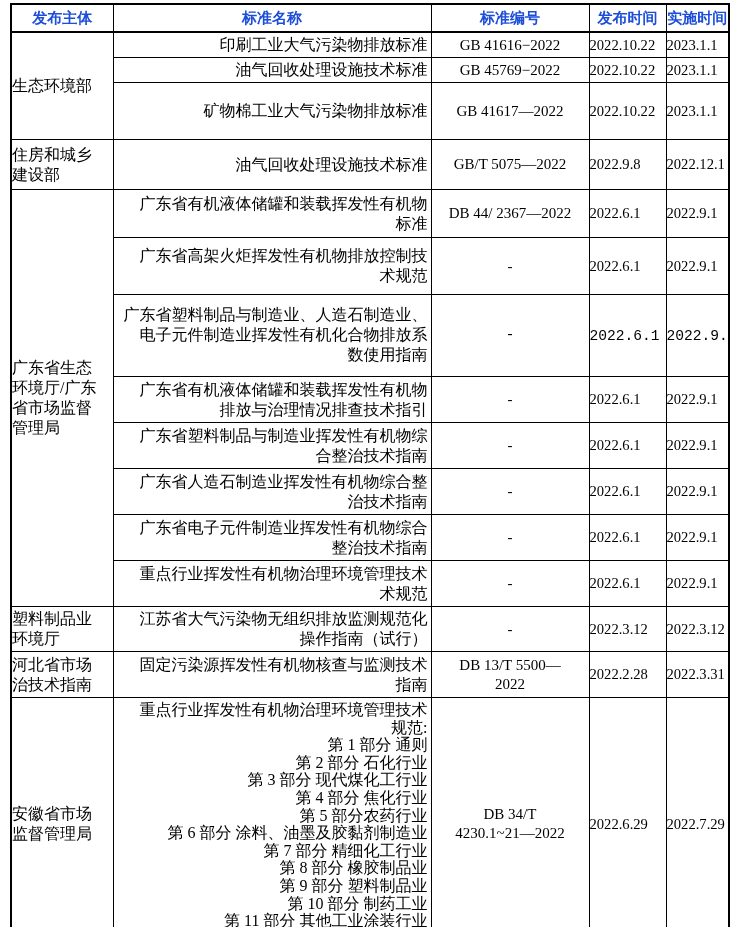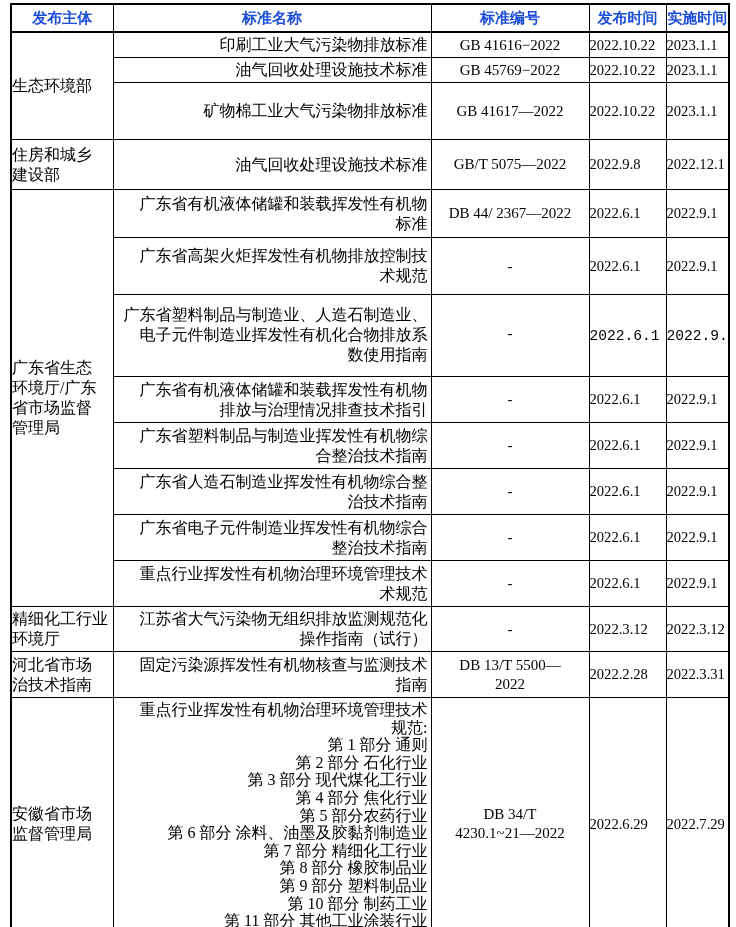--- a/index.html
+++ b/index.html
@@ -168,21 +168,21 @@
   </tr>
   <tr class="rh46">
     <td class="name">重点行业挥发性有机物治理环境管理技术
 术规范</td>
     <td class="code">-</td>
     <td class="date">2022.6.1</td>
     <td class="date">2022.9.1</td>
   </tr>
 
   <tr class="rh45">
-    <td class="pub">精细化工行业
+    <td class="pub">塑料制品业
 环境厅</td>
     <td class="name">江苏省大气污染物无组织排放监测规范化
 操作指南（试行）</td>
     <td class="code">-</td>
     <td class="date">2022.3.12</td>
     <td class="date">2022.3.12</td>
   </tr>
 
   <tr class="rh46">
     <td class="pub">河北省市场

